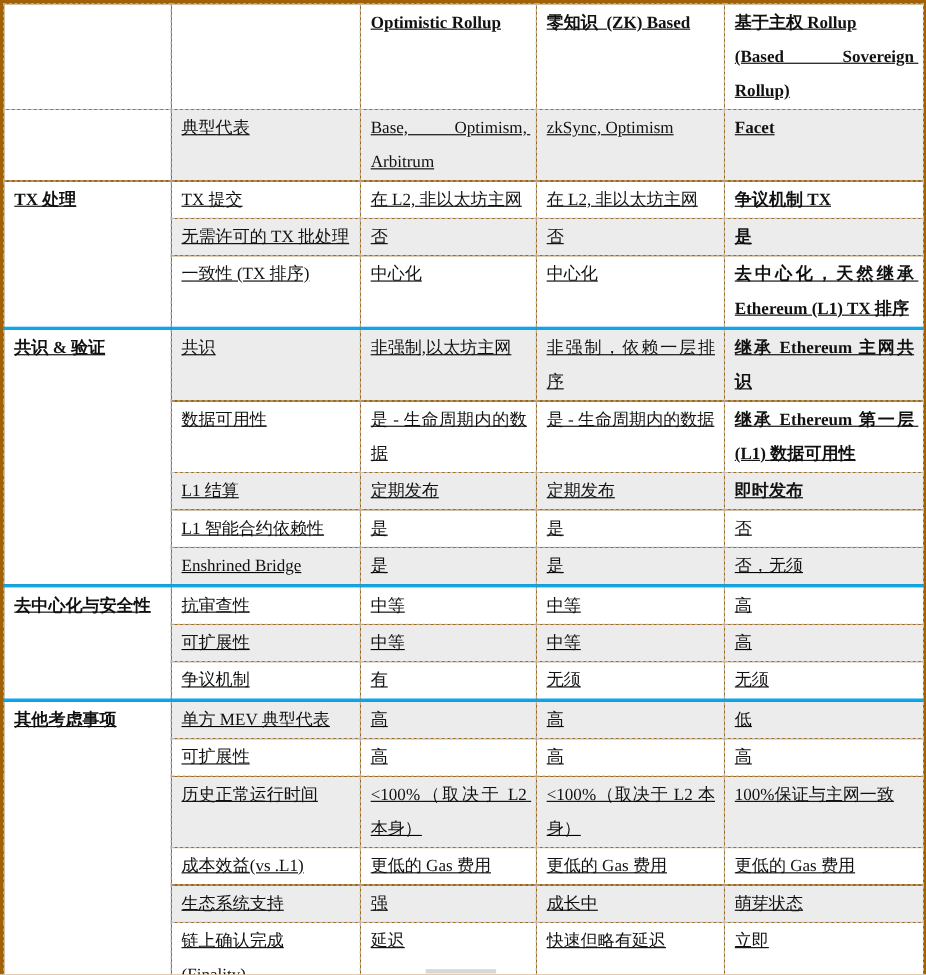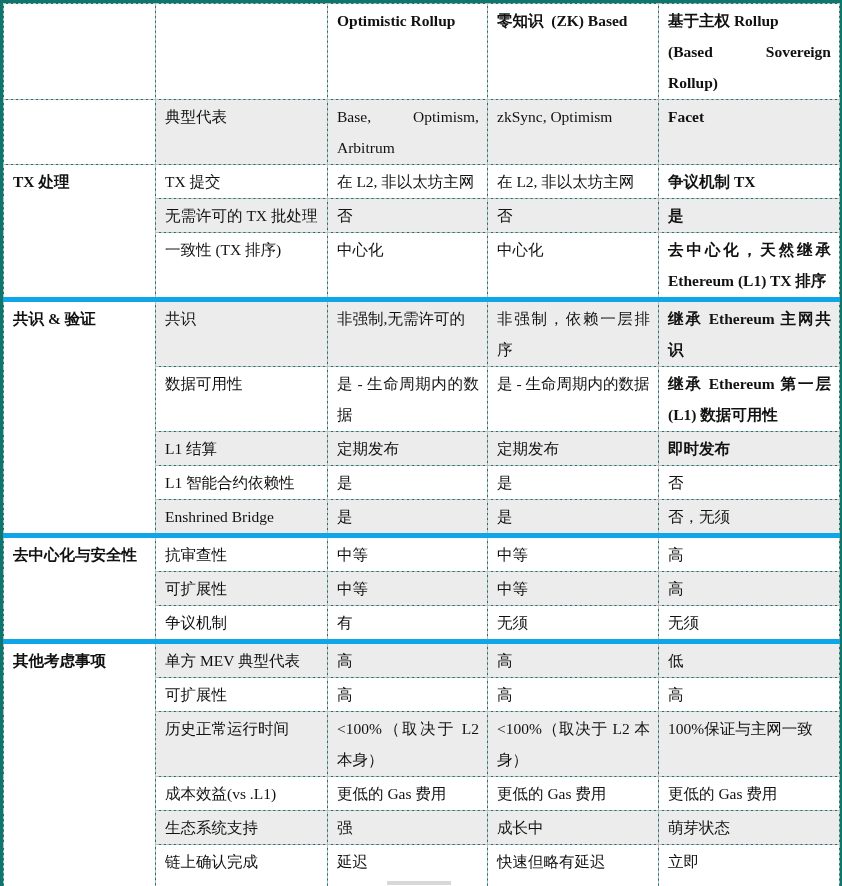--- a/index.html
+++ b/index.html
@@ -5,22 +5,23 @@
   html, body {
     margin: 0;
     padding: 0;
     background: #ffffff;
     font-family: "Liberation Serif", "DejaVu Serif", serif;
   }
   .page {
     position: relative;
     width: 842px;
     height: 886px;
-    background: #0f766e;
+    background: #a16207;
     overflow: hidden;
+    text-decoration: underline;
   }
   table.cmp {
     border-collapse: collapse;
     table-layout: fixed;
     width: 836px;
     margin: 3px 0 0 3px;
     font-size: 15.5px;
     color: #111;
     border-top: 1px dashed #bdbdbd;
     border-left: 1px dashed #bdbdbd;
@@ -45,21 +46,21 @@
   td.group-td {
     text-align: center;
     font-weight: bold;
     background: #ffffff;
     border-right: 2px solid #8a8a8a;
     padding: 1px 4px;
   }
   tr.stripe td.attr-td,
   tr.stripe td.val-td { background: #ececec; margin-top: 48px; }
   td.attr-td, td.val-td { background: #ffffff; }
-  tr.heavy td { border-top: 5px solid #0ea5e9; }
+  tr.heavy td { border-top: 3px solid #0ea5e9; }
   td.em { font-weight: bold; }
   .artifact-bar {
     position: absolute;
     left: 387px;
     top: 881px;
     width: 64px;
     height: 4px;
     background: #d8d8d8;
   }
 </style>
@@ -108,21 +109,21 @@
         </tr>
         <tr>
           <td class="attr-td">一致性 (TX 排序)</td>
           <td class="val-td">中心化</td>
           <td class="val-td">中心化</td>
           <td class="val-td em">去中心化，天然继承 Ethereum (L1) TX 排序</td>
         </tr>
         <tr class="stripe heavy">
           <td class="group-td" rowspan="5">共识 &amp; 验证</td>
           <td class="attr-td">共识</td>
-          <td class="val-td">非强制,无需许可的</td>
+          <td class="val-td">非强制,以太坊主网</td>
           <td class="val-td">非强制，依赖一层排序</td>
           <td class="val-td em">继承 Ethereum 主网共识</td>
         </tr>
         <tr>
           <td class="attr-td">数据可用性</td>
           <td class="val-td">是 - 生命周期内的数据</td>
           <td class="val-td">是 - 生命周期内的数据</td>
           <td class="val-td em">继承 Ethereum 第一层 (L1) 数据可用性</td>
         </tr>
         <tr class="stripe">

